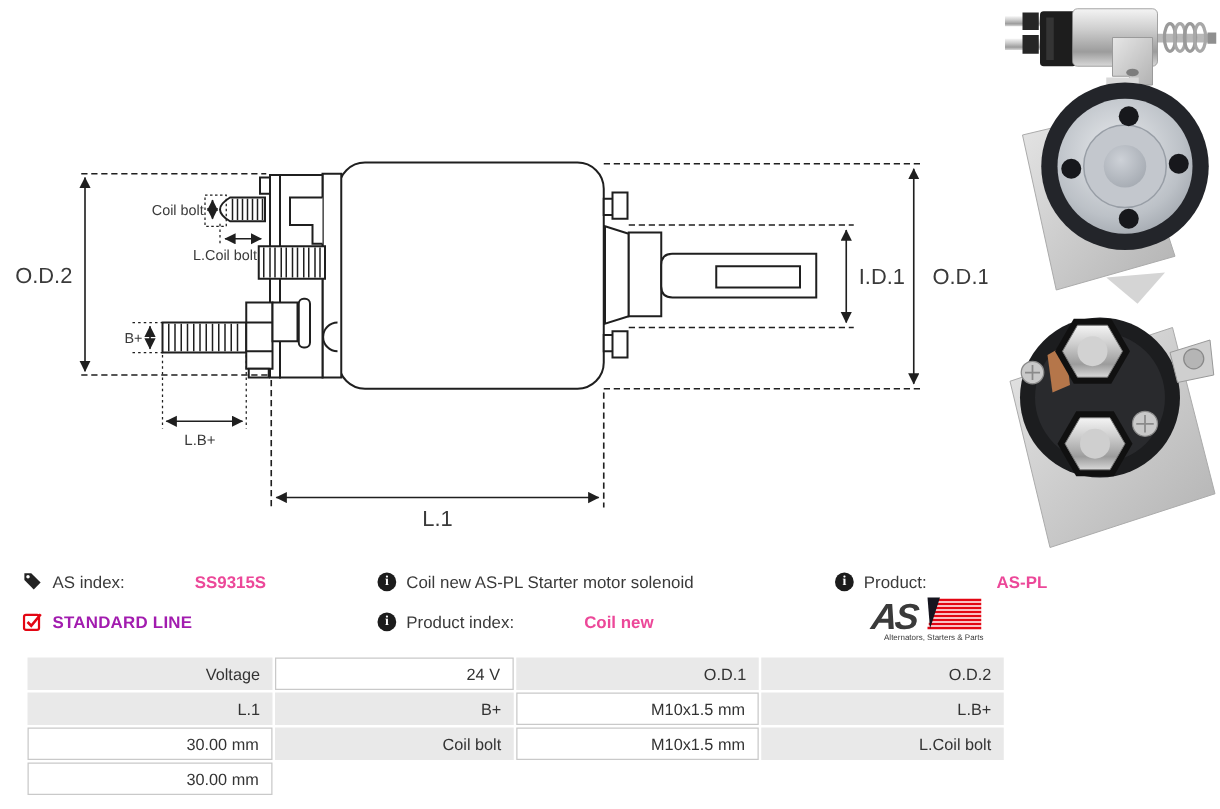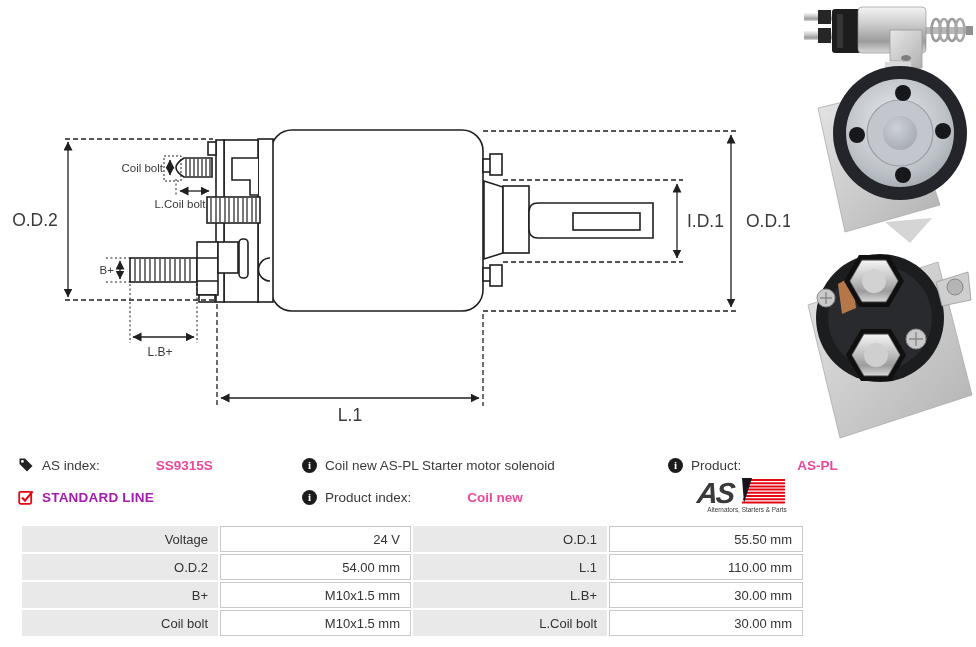--- a/index.html
+++ b/index.html
@@ -235,26 +235,23 @@
         <text x="4" y="27" font-size="29" font-weight="bold" font-style="italic" fill="#e30613" letter-spacing="-2" transform="skewX(-6)">AS</text>
         <text x="52" y="36" font-size="6.4" fill="#8a8a8a" text-anchor="middle">Alternators, Starters &amp; Parts</text>
       </svg>
     </div>
   </div>
 
   <div class="spec-table">
     <div class="cell lbl">Voltage</div>
     <div class="cell val">24 V</div>
     <div class="cell lbl">O.D.1</div>
-    <div class="cell val">55.50 mm</div>
 
     <div class="cell lbl">O.D.2</div>
-    <div class="cell val">54.00 mm</div>
     <div class="cell lbl">L.1</div>
-    <div class="cell val">110.00 mm</div>
 
     <div class="cell lbl">B+</div>
     <div class="cell val">M10x1.5 mm</div>
     <div class="cell lbl">L.B+</div>
     <div class="cell val">30.00 mm</div>
 
     <div class="cell lbl">Coil bolt</div>
     <div class="cell val">M10x1.5 mm</div>
     <div class="cell lbl">L.Coil bolt</div>
     <div class="cell val">30.00 mm</div>

